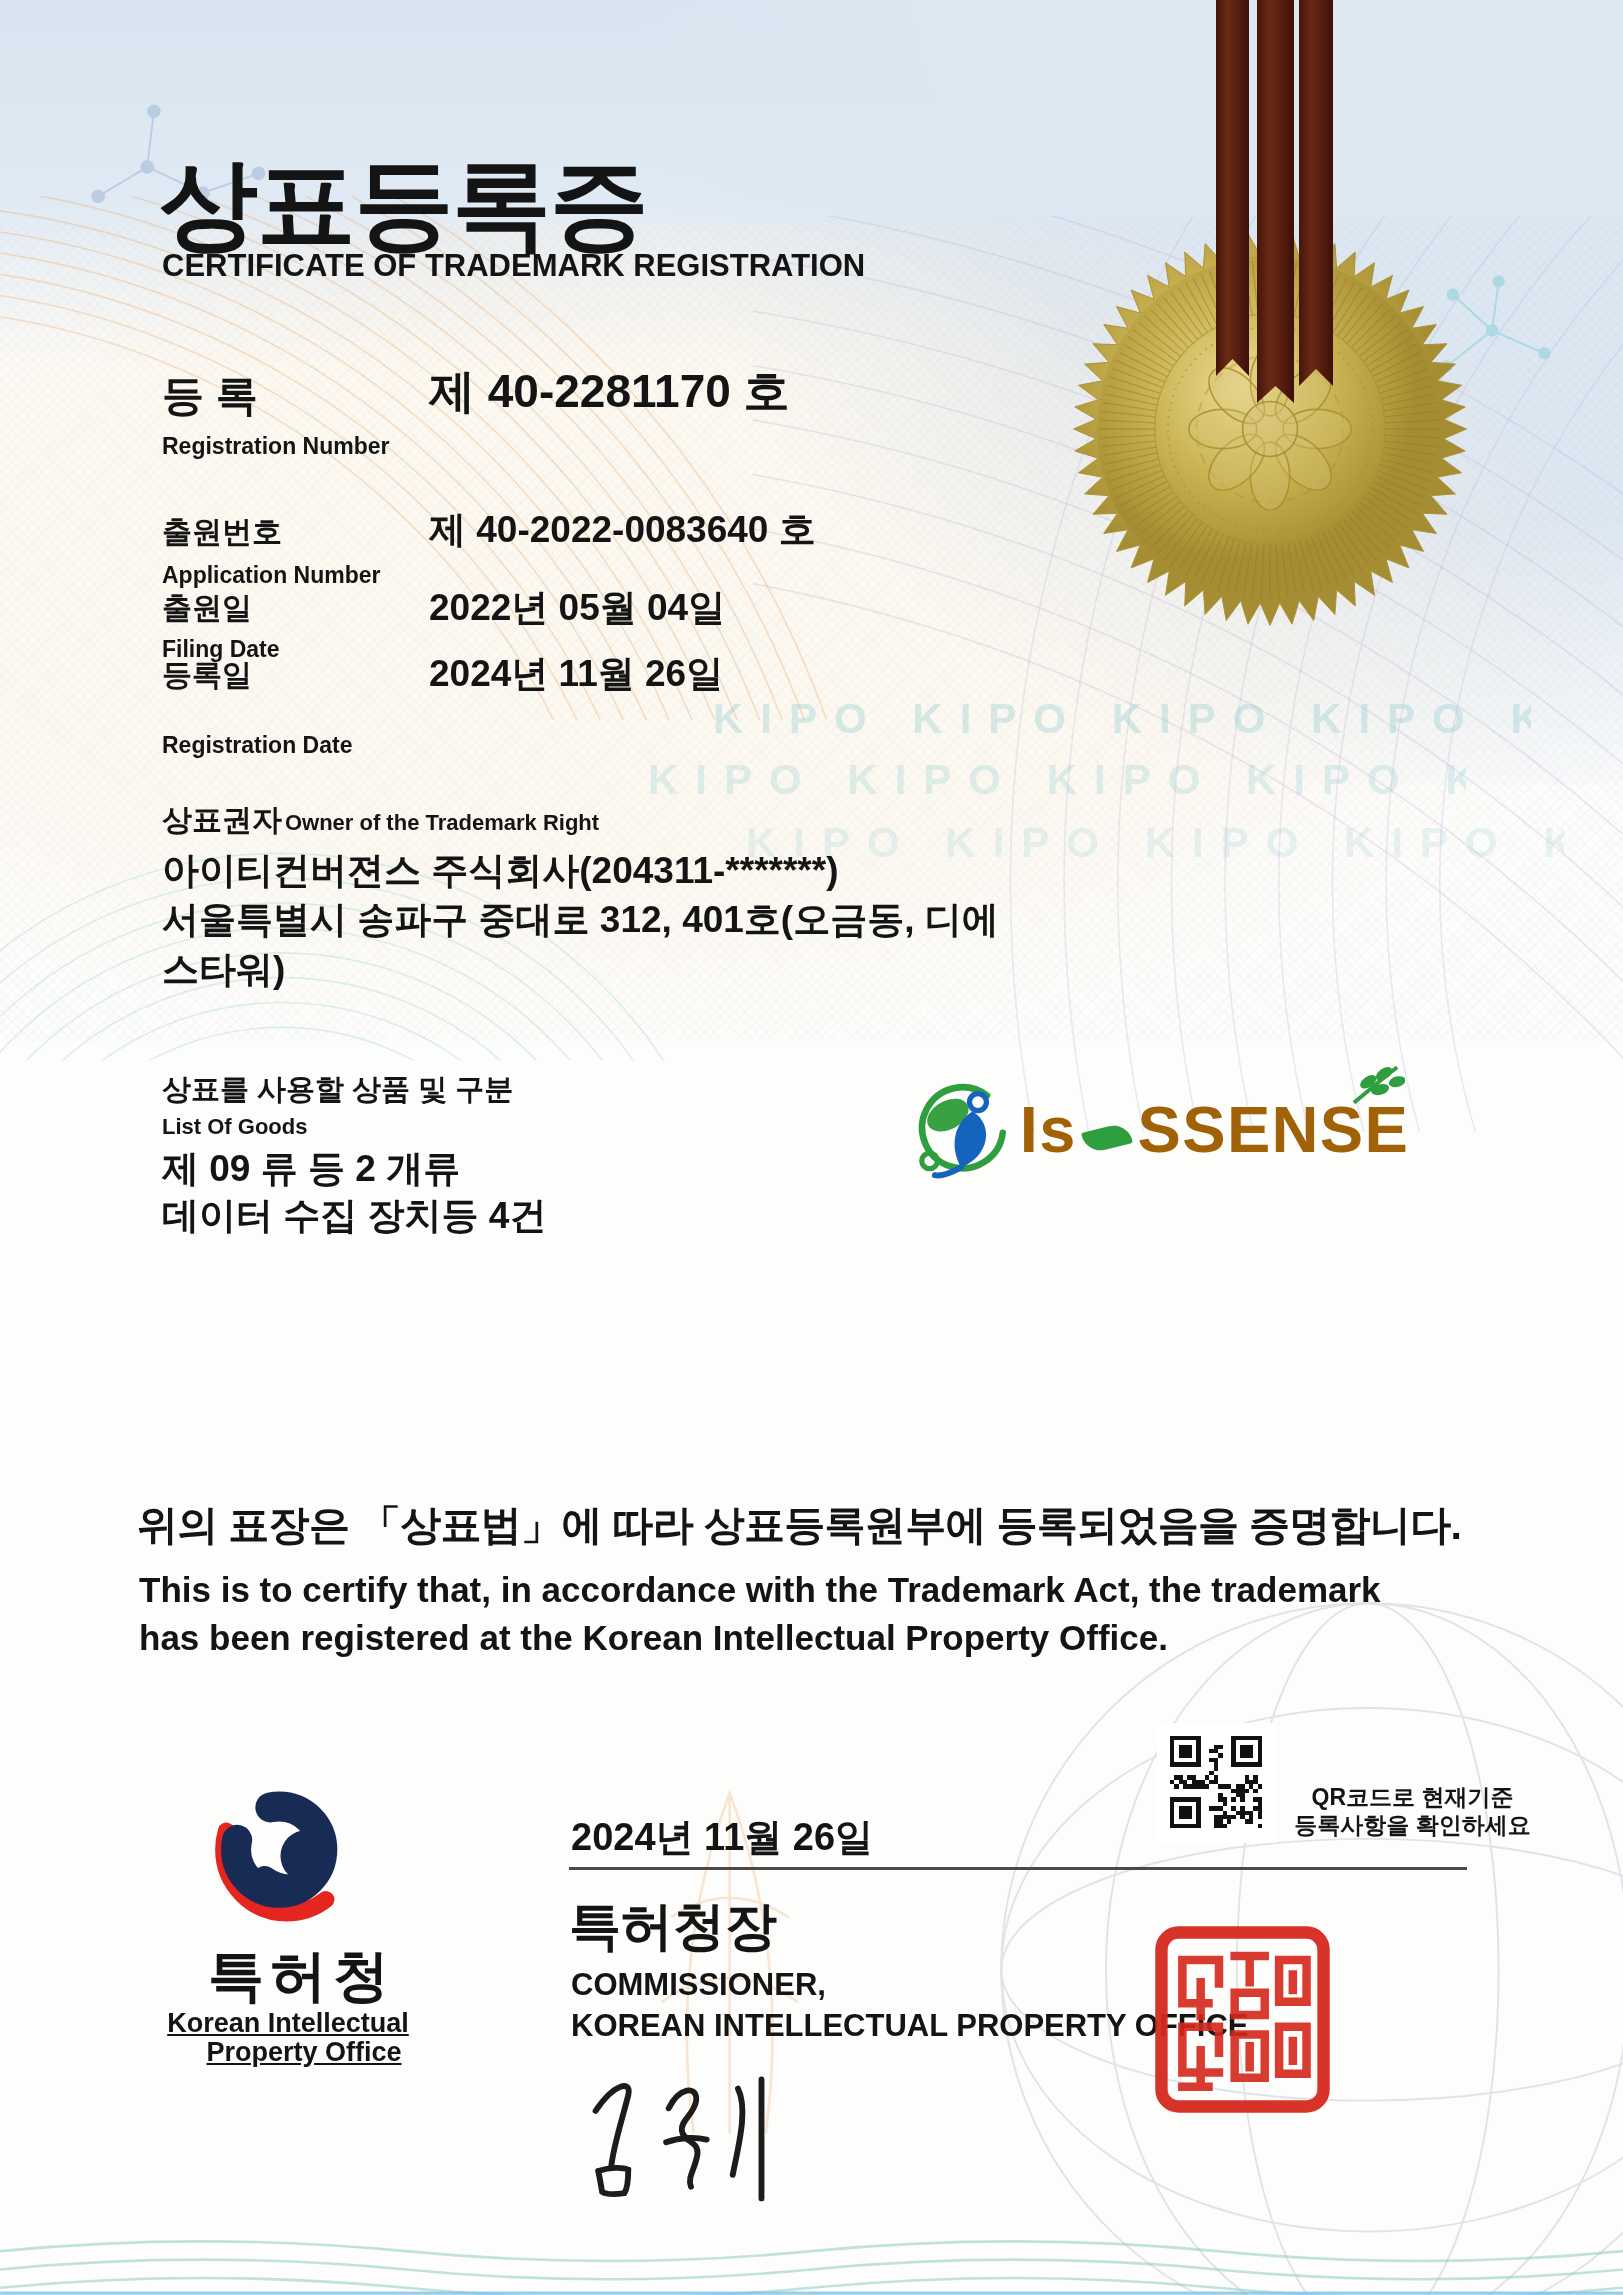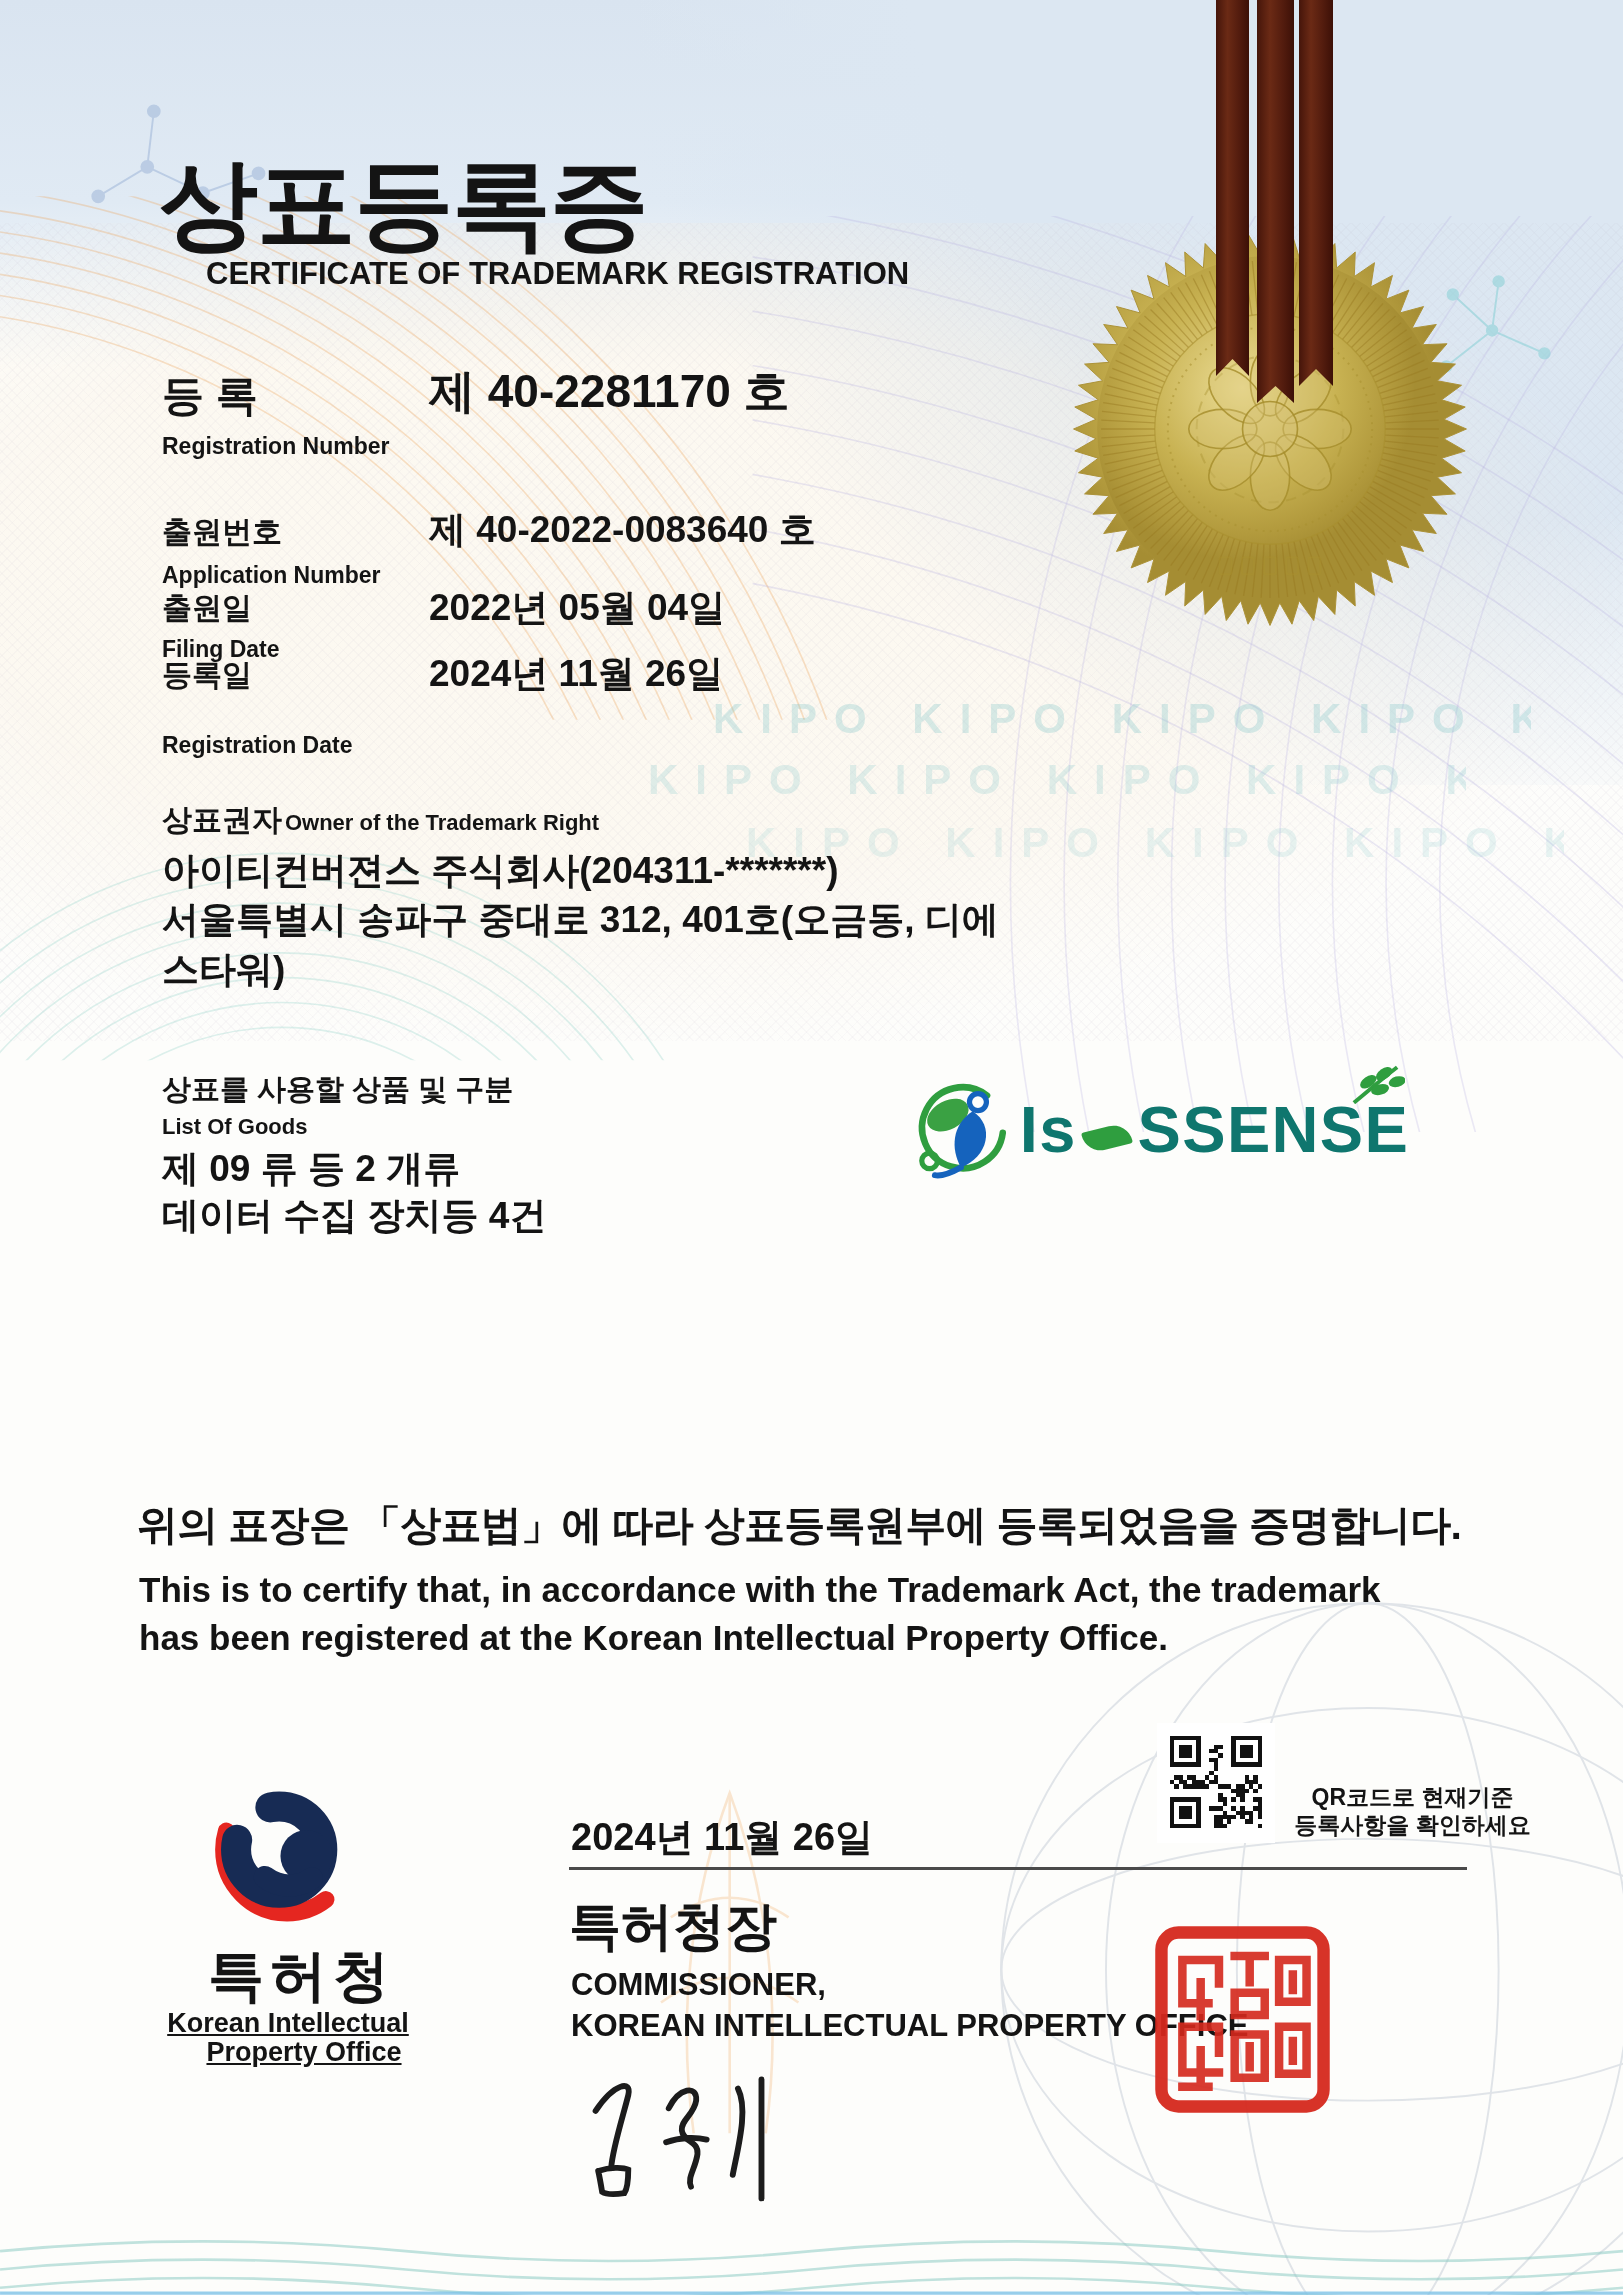--- a/index.html
+++ b/index.html
@@ -35,21 +35,21 @@
   .stmt-en{font-size:35px;font-weight:800;}
   .issue-date{font-size:38px;font-weight:800;}
   .rule{background:#4a4a4a;height:2.6px;}
   .signer-ko{font-size:52px;font-weight:900;}
   .signer-en{font-size:31px;font-weight:800;}
   .agency-ko{font-size:56px;font-weight:900;letter-spacing:6.5px;}
   .agency-en{font-size:27px;font-weight:800;text-align:center;text-decoration:underline;}
   .qr-caption{font-size:23px;font-weight:800;text-align:center;width:275px;}
   
   .tm-row{display:flex;align-items:center;gap:11.8px;}
-  .tm-text{font-size:65px;font-weight:800;color:#0f766e;letter-spacing:1.3px;display:flex;align-items:center;}
+  .tm-text{font-size:65px;font-weight:800;color:#a16207;letter-spacing:1.3px;display:flex;align-items:center;}
   .leaf-hyphen{display:inline-block;width:48px;height:22px;background:#2f9e3f;border-radius:2.6px 19.6px 2.6px 19.6px;
     transform:rotate(-14deg);margin:17px 6.5px 0 6.5px;}
   .sprig{position:absolute;}
   .hidden-text{opacity:0;position:absolute;left:0;top:0;font-size:6.5px;}
   
   .qr-box{background:#fff;padding:3.9px;}
 </style>
 </head>
 <body>
 
@@ -315,21 +315,21 @@
         <rect x="-9" y="196" width="18" height="26" rx="3" fill="none" stroke="#a8902f" stroke-width="2.5" opacity="0.45"></rect>
         <rect x="25" y="196" width="18" height="26" rx="3" fill="none" stroke="#a8902f" stroke-width="2.5" opacity="0.45"></rect>
         <rect x="59" y="196" width="18" height="26" rx="3" fill="none" stroke="#a8902f" stroke-width="2.5" opacity="0.45"></rect>
       </g>
   </svg>
   <div class="abs ribbon" style="left:1216px;width:33px;height:376px;"></div>
   <div class="abs ribbon" style="left:1257px;width:37px;height:403px;"></div>
   <div class="abs ribbon" style="left:1299px;width:34px;height:386px;"></div>
 
   <div class="abs t title-ko" style="left:159px;top:139px;">상표등록증</div>
-  <div class="abs t title-en" style="left:162px;top:256px;margin-left:44px;">CERTIFICATE OF TRADEMARK REGISTRATION</div>
+  <div class="abs t title-en" style="left:162px;top:248px;">CERTIFICATE OF TRADEMARK REGISTRATION</div>
 
   <div class="abs t lbl-ko-lg" style="left:162px;top:368px;">등 록</div>
   <div class="abs t lbl-en" style="left:162px;top:433px;">Registration Number</div>
   <div class="abs t val-lg" style="left:429px;top:361px;">제 40-2281170 호</div>
 
   <div class="abs t lbl-ko" style="left:162px;top:512px;">출원번호</div>
   <div class="abs t lbl-en" style="left:162px;top:562px;">Application Number</div>
   <div class="abs t val" style="left:429px;top:505px;">제 40-2022-0083640 호</div>
 
   <div class="abs t lbl-ko" style="left:162px;top:588px;">출원일</div>

